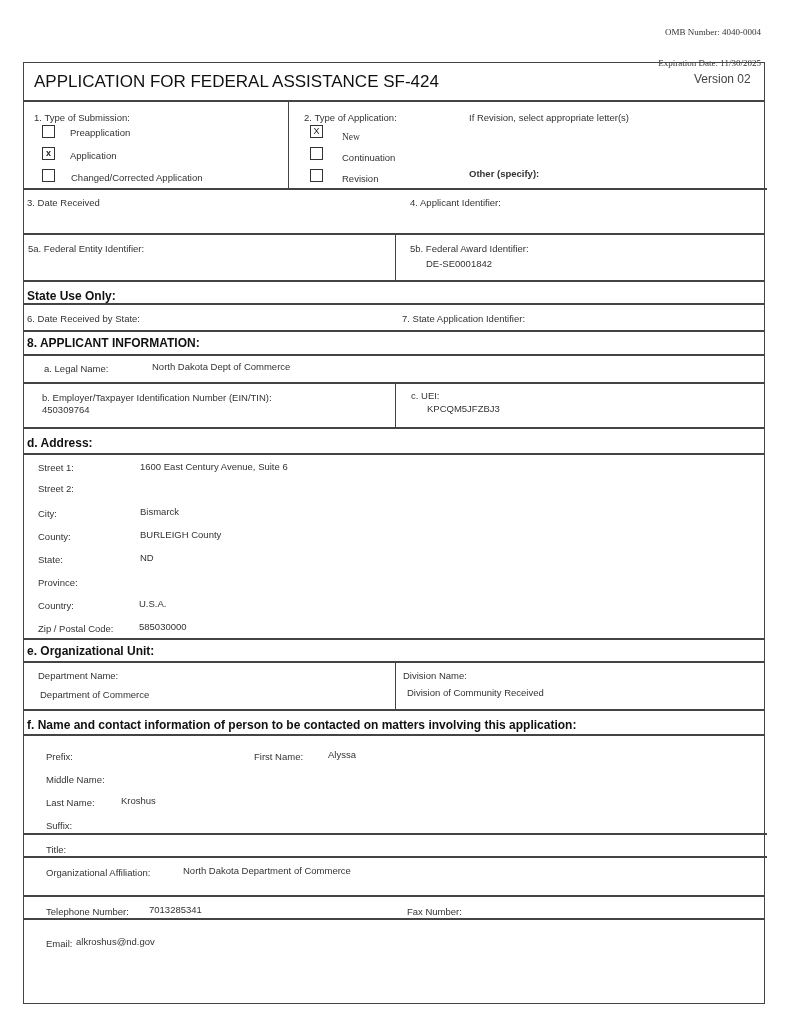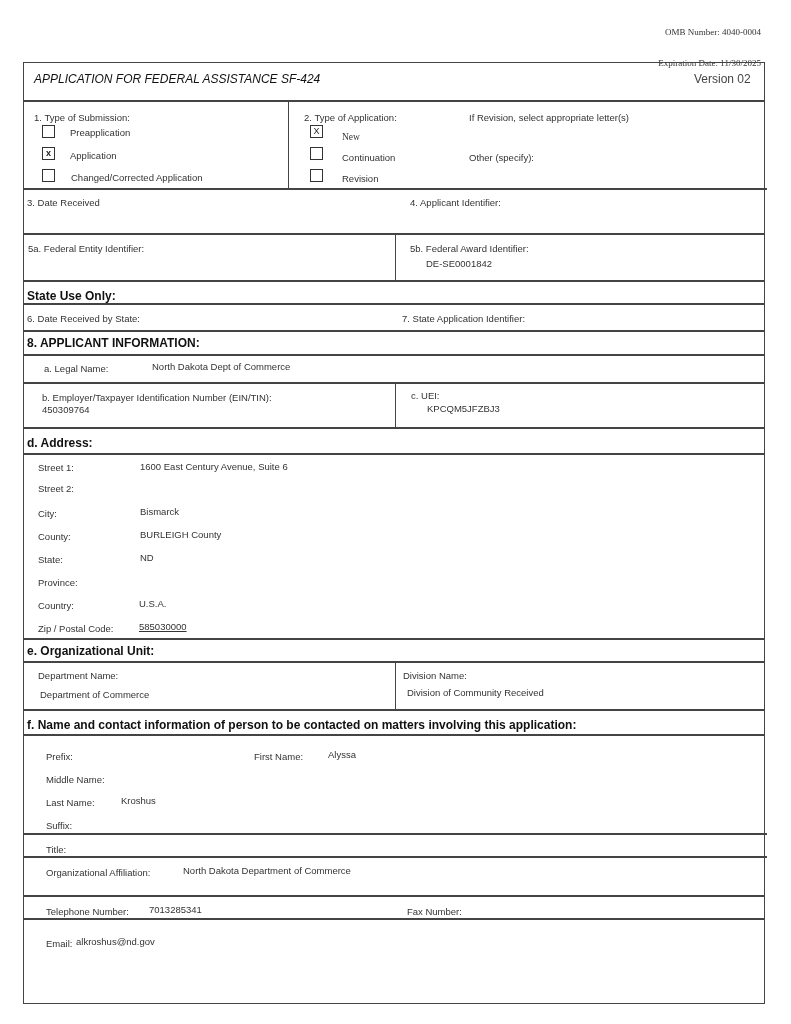--- a/index.html
+++ b/index.html
@@ -6,21 +6,21 @@
   body { width: 791px; height: 1024px; position: relative; overflow: hidden;
          font-family: "Liberation Sans", sans-serif; color: #222; }
   .abs { position: absolute; }
   .omb { font-family: "Liberation Serif", serif; font-size: 9px; color: #333; text-align: right; right: 30px; }
   .frame { position: absolute; left: 23px; top: 62px; width: 742px; height: 942px;
            border: 1.5px solid #444; box-sizing: border-box; }
   .hline { position: absolute; height: 0; border-top: 2px solid #444; }
   .vline { position: absolute; width: 0; border-left: 1.5px solid #444; }
   .t { position: absolute; font-size: 9.5px; color: #333; white-space: nowrap; }
   .b { font-weight: bold; color: #111; font-size: 12px; }
-  .title { font-size: 12px; color: #111; font-style: italic; }
+  .title { font-size: 17px; color: #111; }
   .ver { font-size: 12px; color: #444; }
   .cb { position: absolute; width: 13px; height: 13px; border: 1.5px solid #333; box-sizing: border-box;
         font-size: 9px; line-height: 10px; text-align: center; color: #222; background: #fff; }
   .cb.bold { font-weight: bold; }
 </style>
 </head>
 <body>
 
 <div class="abs omb" style="top:27px;">OMB Number: 4040-0004</div>
 <div class="abs omb" style="top:58px;">Expiration Date: 11/30/2025</div>
@@ -42,21 +42,21 @@
 <div class="t" style="left:71px; top:172px;">Changed/Corrected Application</div>
 
 <div class="t" style="left:304px; top:112px;">2. Type of Application:</div>
 <div class="cb" style="left:310px; top:125px; border-width:1px;">X</div>
 <div class="t" style="left:342px; top:132px;font-family:Liberation Serif, serif;">New</div>
 <div class="cb" style="left:310px; top:147px;"></div>
 <div class="t" style="left:342px; top:152px;">Continuation</div>
 <div class="cb" style="left:310px; top:169px;"></div>
 <div class="t" style="left:342px; top:173px;">Revision</div>
 <div class="t" style="left:469px; top:112px;">If Revision, select appropriate letter(s)</div>
-<div class="t" style="left:469px; top:152px;">Other (specify):</div>
+<div class="t" style="left:469px; top:168px;font-weight:bold;">Other (specify):</div>
 
 <div class="hline" style="left:23px; top:188px; width:744px;"></div>
 
 <div class="t" style="left:27px; top:197px;">3. Date Received</div>
 <div class="t" style="left:410px; top:197px;">4. Applicant Identifier:</div>
 <div class="hline" style="left:23px; top:233px; width:742px;"></div>
 
 <div class="vline" style="left:395px; top:234px; height:46px;"></div>
 <div class="t" style="left:28px; top:243px;">5a. Federal Entity Identifier:</div>
 <div class="t" style="left:410px; top:243px;">5b. Federal Award Identifier:</div>
@@ -93,21 +93,21 @@
 <div class="t" style="left:38px; top:508px;">City:</div>
 <div class="t" style="left:140px; top:506px;">Bismarck</div>
 <div class="t" style="left:38px; top:531px;">County:</div>
 <div class="t" style="left:140px; top:529px;">BURLEIGH County</div>
 <div class="t" style="left:38px; top:554px;">State:</div>
 <div class="t" style="left:140px; top:552px;">ND</div>
 <div class="t" style="left:38px; top:577px;">Province:</div>
 <div class="t" style="left:38px; top:600px;">Country:</div>
 <div class="t" style="left:139px; top:598px;">U.S.A.</div>
 <div class="t" style="left:38px; top:623px;">Zip / Postal Code:</div>
-<div class="t" style="left:139px; top:621px;text-decoration:underline;">585030000</div>
+<div class="t" style="left:139px; top:621px;">585030000</div>
 <div class="hline" style="left:23px; top:638px; width:742px;"></div>
 
 <div class="t b" style="left:27px; top:644px;">e. Organizational Unit:</div>
 <div class="hline" style="left:23px; top:661px; width:742px;"></div>
 <div class="vline" style="left:395px; top:662px; height:47px;"></div>
 <div class="t" style="left:38px; top:670px;">Department Name:</div>
 <div class="t" style="left:40px; top:689px;">Department of Commerce</div>
 <div class="t" style="left:403px; top:670px;">Division Name:</div>
 <div class="t" style="left:407px; top:687px;">Division of Community Received</div>
 <div class="hline" style="left:23px; top:709px; width:742px;"></div>

